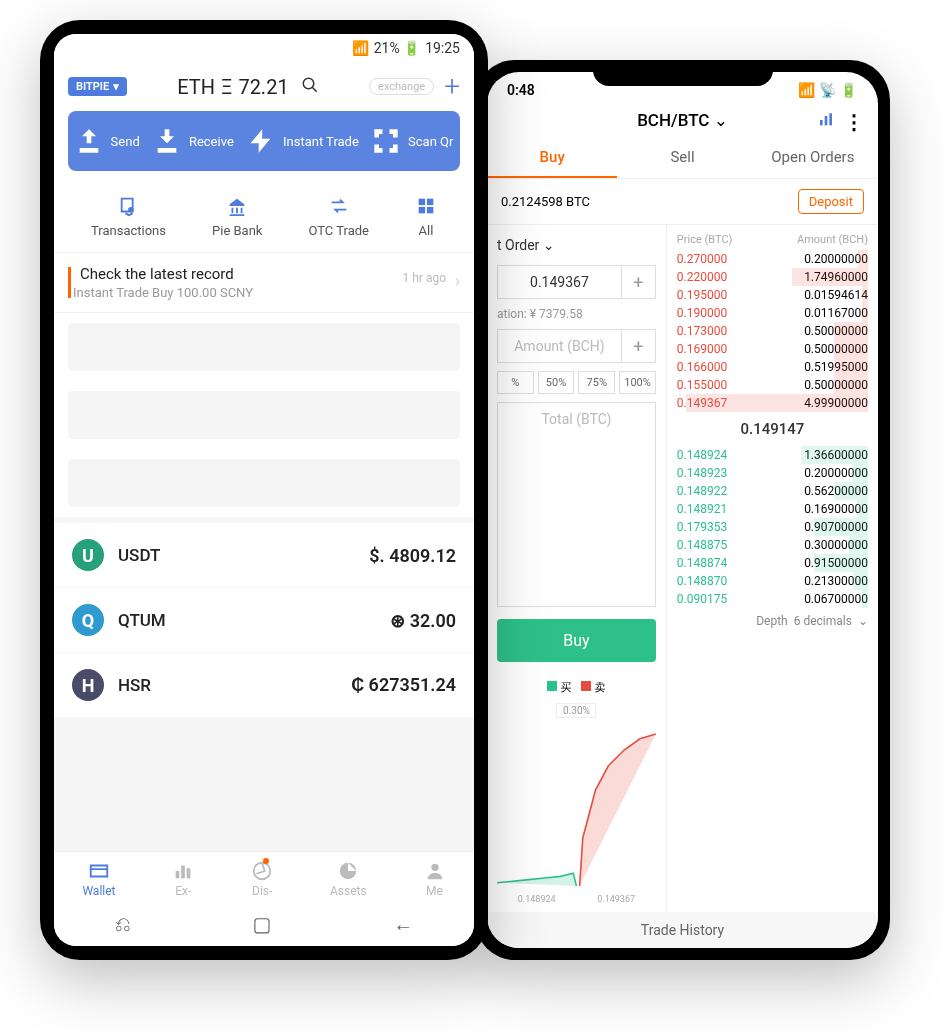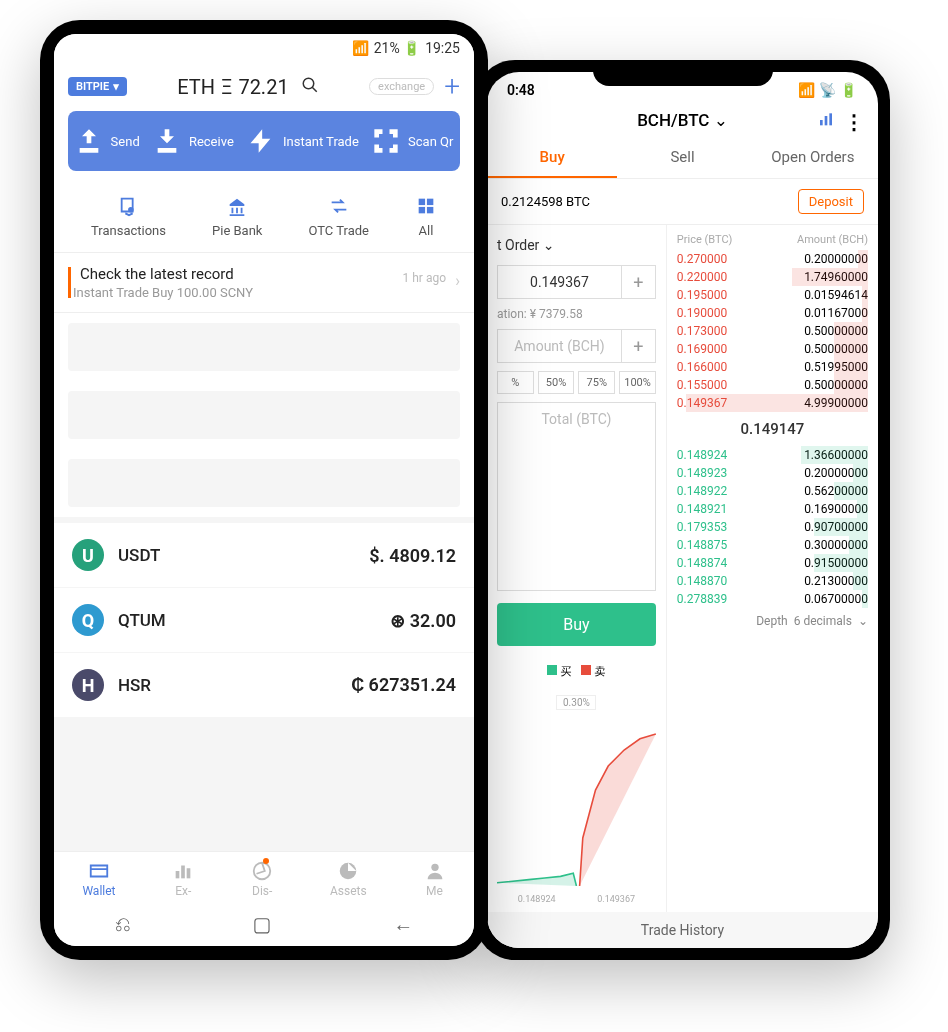--- a/index.html
+++ b/index.html
@@ -59,21 +59,21 @@
 .input-row{display:flex}
 .input-box{flex:1;border:1px solid #ddd;padding:8px;font-size:14px;text-align:center;color:#333;background:#fff}
 .input-box.ph{color:#bbb}
 .plus-box{width:34px;border:1px solid #ddd;border-left:none;display:flex;align-items:center;justify-content:center;color:#999;font-size:18px}
 .valuation{font-size:12px;color:#999}
 .pct-row{display:flex;gap:4px}
 .pct-btn{flex:1;border:1px solid #ddd;padding:4px 2px;font-size:11px;text-align:center;color:#666}
 .buy-btn{background:#2ec08b;color:#fff;text-align:center;padding:12px;border-radius:4px;font-size:16px;margin-top:4px}
 .legend{display:flex;gap:10px;font-size:11px;margin-top:10px;justify-content:center}
 .legend-sq{width:10px;height:10px;display:inline-block;margin-right:3px}
-.pct-label{text-align:center;font-size:10px;color:#999;border:1px solid #eee;padding:1px 4px;margin:8px auto;width:40px}
+.pct-label{text-align:center;font-size:10px;color:#999;border:1px solid #eee;padding:1px 4px;margin:0 auto;width:40px}
 .mini-chart{height:160px;position:relative}
 .chart-x{display:flex;justify-content:space-around;font-size:9px;color:#aaa}
 .trade-right{flex:1;padding:8px 10px;font-size:12px}
 .book-head{display:flex;justify-content:space-between;color:#aaa;font-size:11px;padding-bottom:4px}
 .book-row{display:flex;justify-content:space-between;padding:2px 0;position:relative}
 .book-row .depth{position:absolute;right:0;top:0;bottom:0;opacity:.15}
 .ask .price{color:#e74c3c}.bid .price{color:#2ec08b}
 .mid-price{text-align:center;padding:8px 0;font-size:15px;font-weight:500;color:#333}
 .depth-sel{display:flex;justify-content:flex-end;align-items:center;gap:6px;padding:6px 0;font-size:12px;color:#888}
 .trade-history{text-align:center;padding:10px;background:#f7f7f7;color:#666;font-size:14px}
@@ -407,21 +407,21 @@
               <span class="price">0.148874</span>
               <span>0.91500000</span>
             </div>
             <div class="book-row bid">
               <span class="depth" style="width:8%;background:#2ec08b"></span>
               <span class="price">0.148870</span>
               <span>0.21300000</span>
             </div>
             <div class="book-row bid">
               <span class="depth" style="width:3%;background:#2ec08b"></span>
-              <span class="price">0.278839</span>
+              <span class="price">0.090175</span>
               <span>0.06700000</span>
             </div>
           </div>
         <div class="depth-sel">
           <span>Depth</span>
           <span>6 decimals</span>
           <span>⌄</span>
         </div>
       </div>
     </div>

